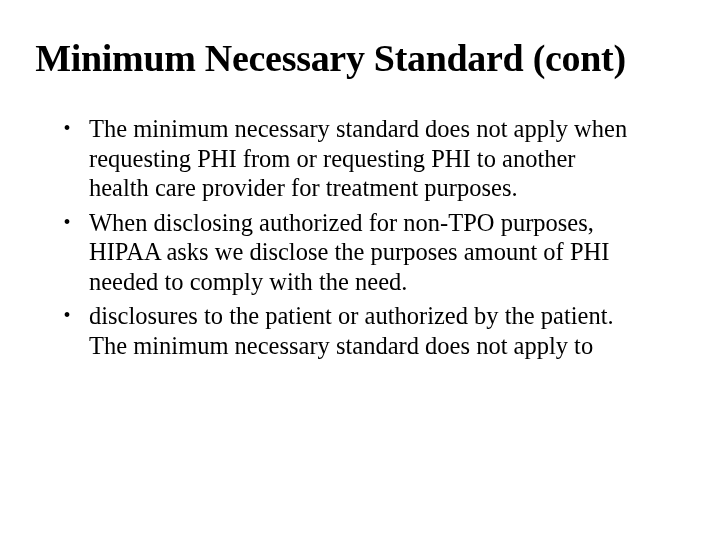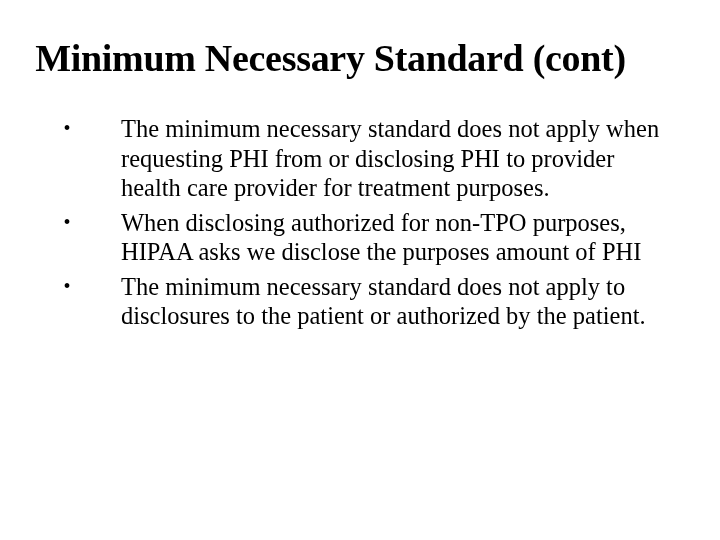--- a/index.html
+++ b/index.html
@@ -18,39 +18,40 @@
       list-style: none; margin: 0; padding: 0;
     }
     .bullet {
       position: relative; padding-left: 89px; padding-right: 20px;
       font-size: 24.5px; line-height: 29.5px; margin-bottom: 5px;
     }
     .bullet-mark {
       position: absolute; left: 57px; top: 0; width: 20px; text-align: center;
       font-size: 20px;
     }
-    .line { display: block; white-space: nowrap; margin-left: 32px; }
+    .line { display: block; white-space: nowrap; }
   </style>
 </head>
 <body>
 
 <div class="slide">
   <div class="title">Minimum Necessary Standard (cont)</div>
 
   <ul class="bullets">
     <li class="bullet">
       <span class="bullet-mark">•</span>
       <span class="line">The minimum necessary standard does not apply when</span>
-      <span class="line">requesting PHI from or disclosing PHI to provider</span>
+      <span class="line">requesting PHI from or requesting PHI to another</span>
       <span class="line">health care provider for treatment purposes.</span>
     </li>
     <li class="bullet">
       <span class="bullet-mark">•</span>
       <span class="line">When disclosing authorized for non-TPO purposes,</span>
       <span class="line">HIPAA asks we disclose the purposes amount of PHI</span>
+      <span class="line">needed to comply with the need.</span>
     </li>
     <li class="bullet">
       <span class="bullet-mark">•</span>
+      <span class="line">disclosures to the patient or authorized by the patient.</span>
       <span class="line">The minimum necessary standard does not apply to</span>
-      <span class="line">disclosures to the patient or authorized by the patient.</span>
     </li>
   </ul>
 </div>
 
 </body></html>

